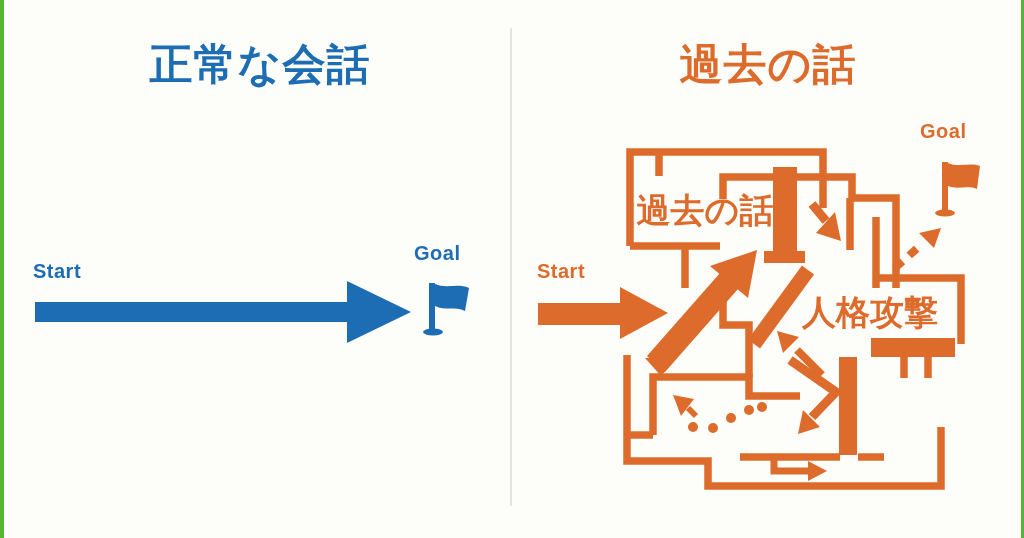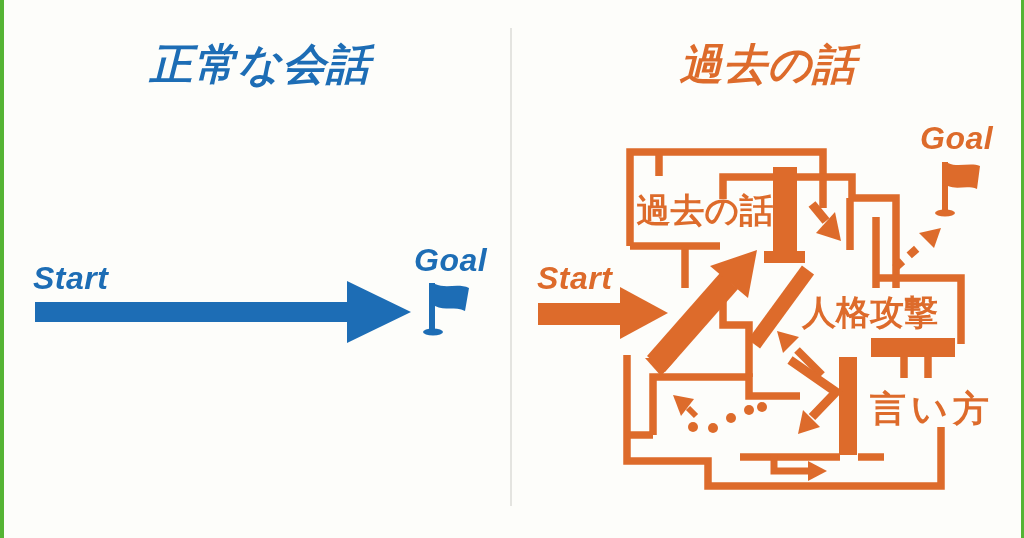--- a/index.html
+++ b/index.html
@@ -6,29 +6,29 @@
   html,body { width:1024px; height:538px; overflow:hidden; }
   body { font-family:"Liberation Sans","DejaVu Sans",sans-serif; background:var(--background,#fdfdfa); }
   .frame { position:relative; width:1024px; height:538px; background:var(--background,#fdfdfa); }
 
   .edge { position:absolute; top:0; bottom:0; width:4px; background:var(--green-border,#55b434); }
   .edge.left { left:0; }
   .edge.right { right:0; width:3px; }
 
   .divider { position:absolute; left:510px; top:28px; width:2px; height:478px; background:var(--divider,#e4e4e0); }
 
-  .label { position:absolute; font-weight:bold; white-space:nowrap;font-style:italic; }
+  .label { position:absolute; font-weight:bold; white-space:nowrap; }
   .blue   { color:var(--blue,#1d6db5); }
   .orange { color:var(--orange,#dd6b2b); }
 
   .panel-title { font-size:43px; text-align:center; letter-spacing:1px; }
   #ltitle { left:140px; top:36px; width:240px; }
   #rtitle { left:648px; top:36px; width:240px; }
 
-  .sg { font-size:32px; letter-spacing:0.5px; }
+  .sg { font-size:20px; letter-spacing:0.5px; }
   #lstart { left:33px;  top:260px; }
   #lgoal  { left:414px; top:242px; }
   #rstart { left:537px; top:260px; }
   #rgoal  { left:920px; top:120px; }
 
   .maze-label { position:absolute; font-weight:bold; color:var(--orange,#dd6b2b); text-align:center; }
   #kako    { left:632px; top:188px; width:146px; font-size:34px; }
   #jinkaku { left:796px; top:290px; width:148px; font-size:34px; }
   #iikata  { left:856px; top:385px; width:152px; font-size:36px; letter-spacing:5px; }
 
@@ -139,18 +139,17 @@
   <div class="label panel-title orange" id="rtitle">過去の話</div>
 
   <div class="label sg blue" id="lstart">Start</div>
   <div class="label sg blue" id="lgoal">Goal</div>
 
   <div class="label sg orange" id="rstart">Start</div>
   <div class="label sg orange" id="rgoal">Goal</div>
 
   <div class="maze-label" id="jinkaku">人格攻撃</div>
   <div class="maze-label" id="kako">過去の話</div>
-  <div class="maze-label" id="iikata">言い方</div>
 
   <div class="divider"></div>
   <div class="edge left"></div>
   <div class="edge right"></div>
 </div>
 
 </body></html>

